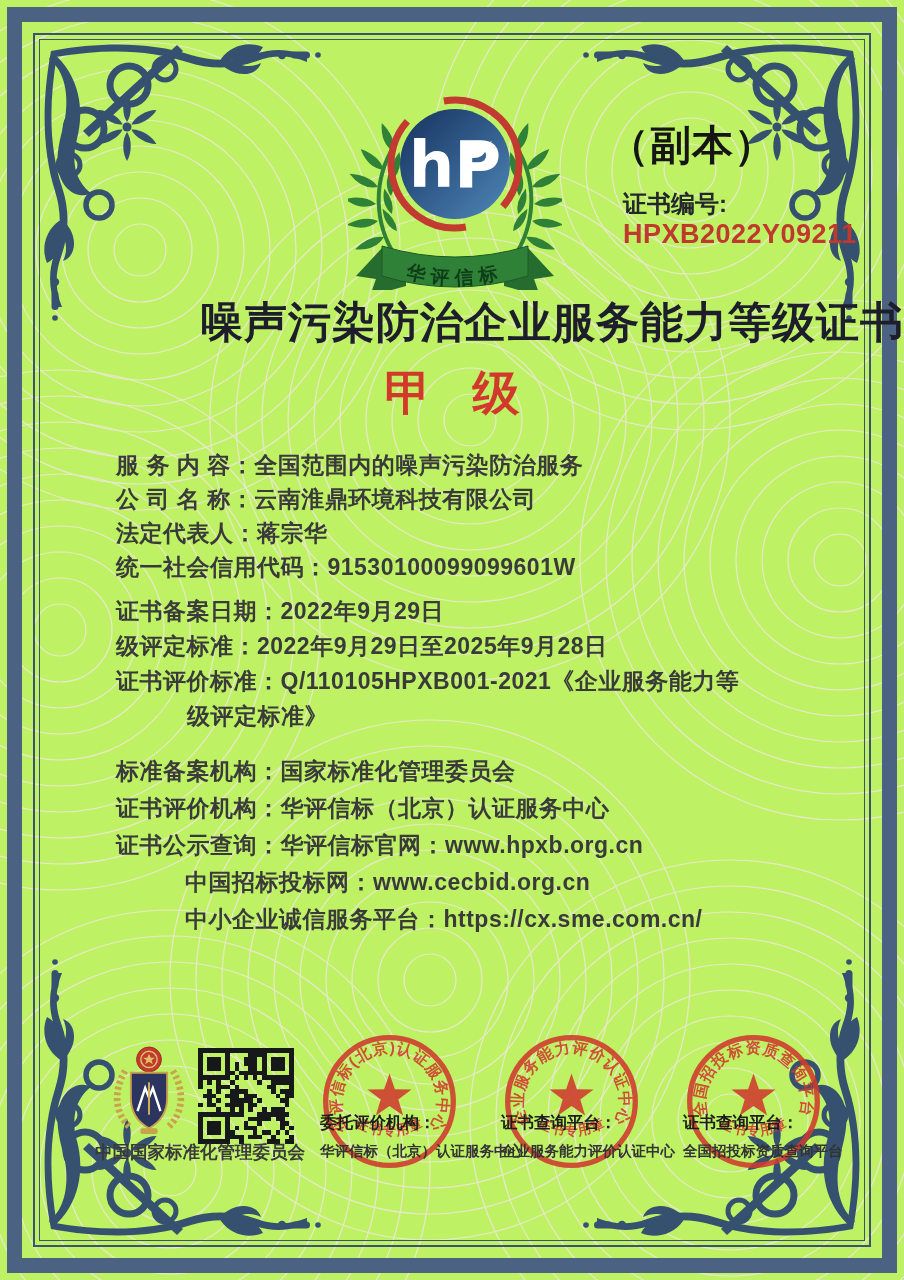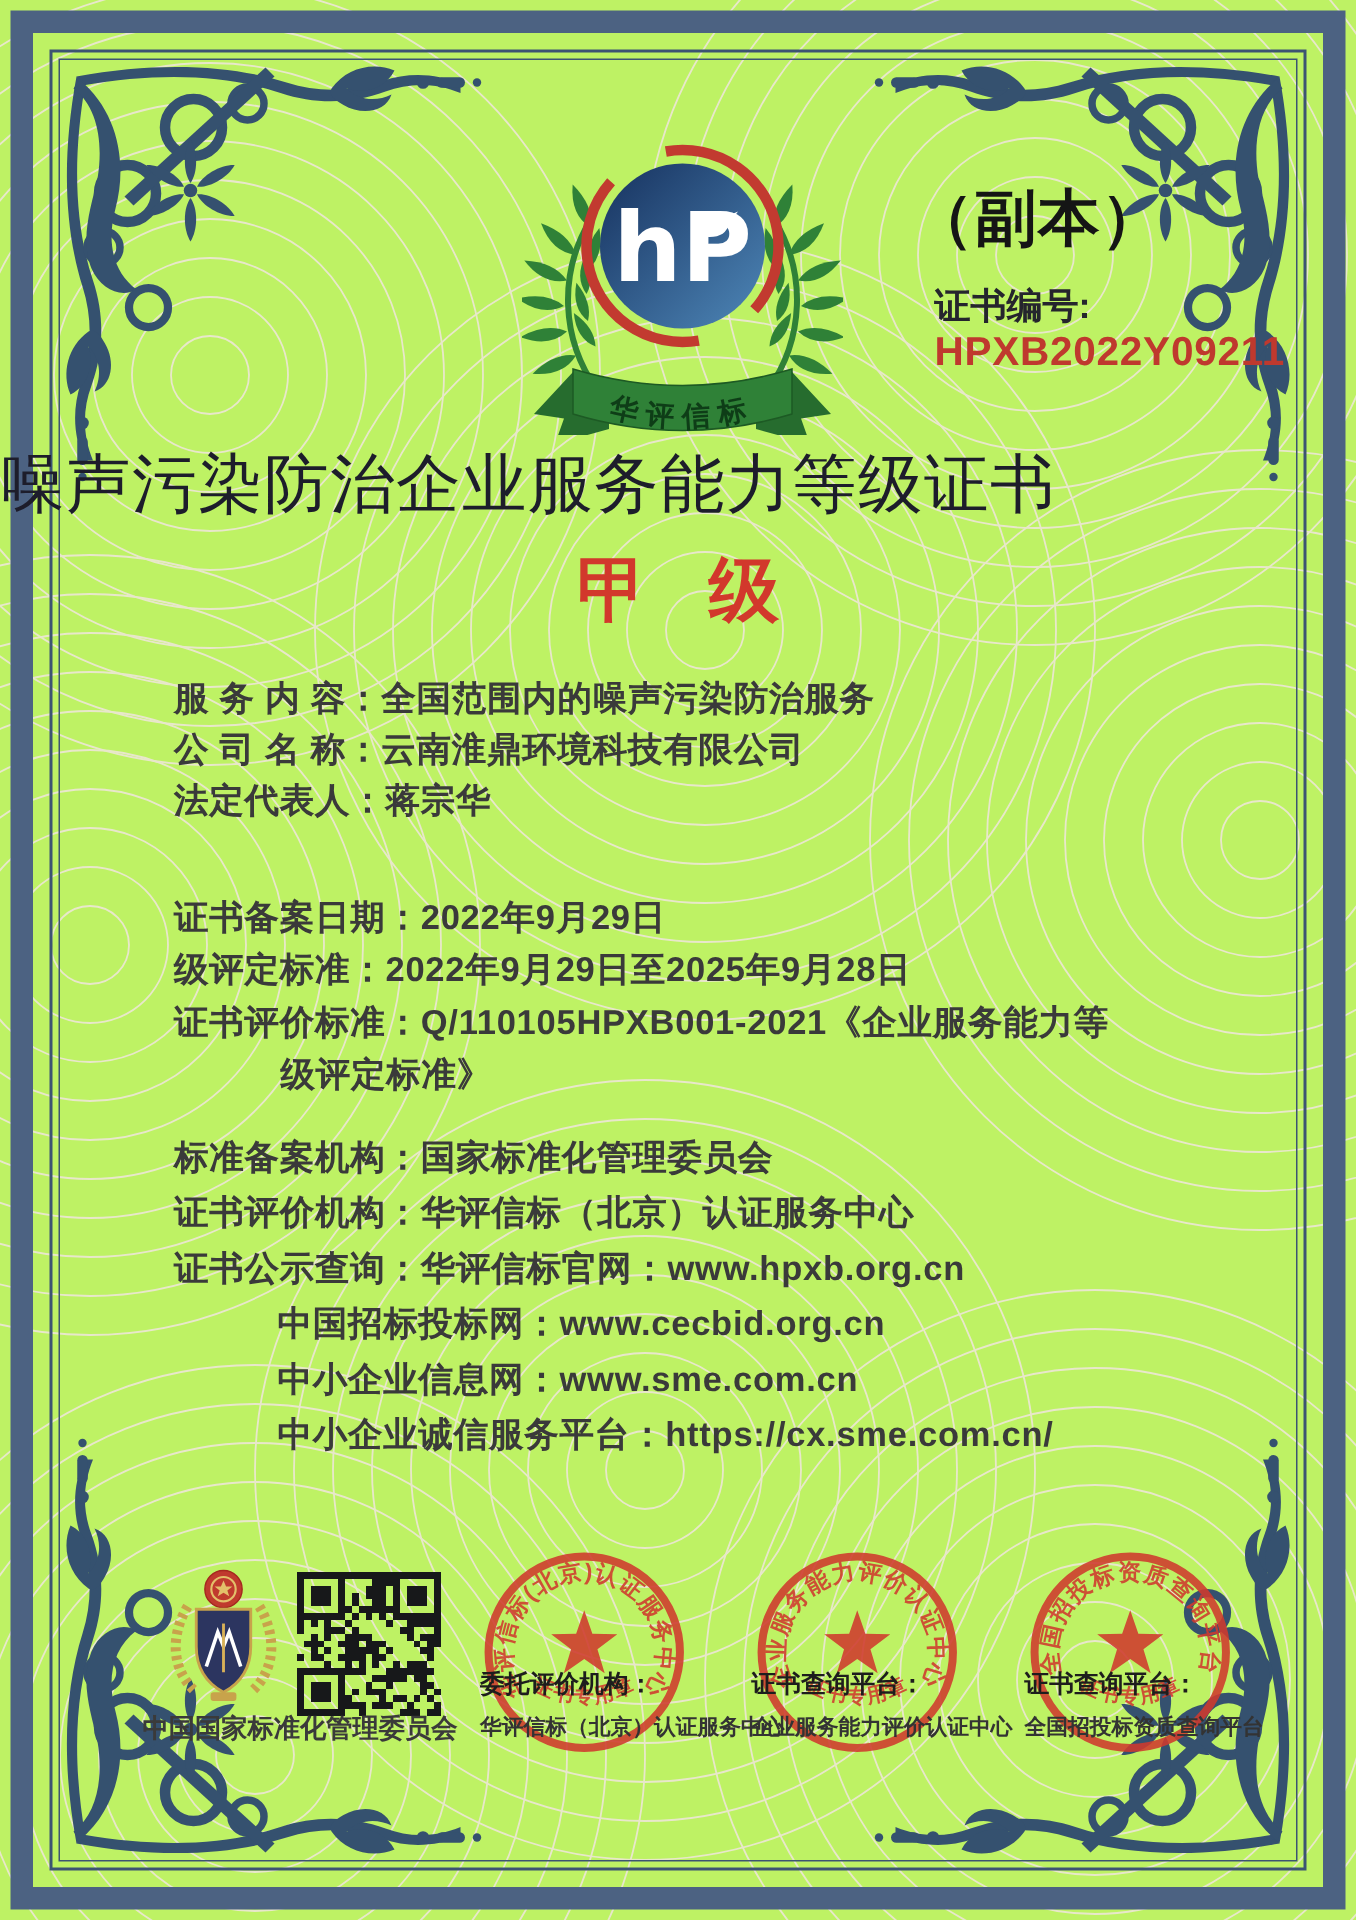--- a/index.html
+++ b/index.html
@@ -16,21 +16,21 @@
   .corner svg{width:100%;height:100%;display:block;}
   .corner.tl{top:35px;left:35px;}
   .corner.tr{top:35px;right:35px;transform:scaleX(-1);}
   .corner.bl{bottom:35px;left:35px;transform:scaleY(-1);}
   .corner.br{bottom:35px;right:35px;transform:scale(-1,-1);}
   
   .logo{position:absolute;left:348px;top:90px;width:214px;height:200px;}
   .copy-label{position:absolute;left:608px;top:118px;font-size:41px;font-weight:800;color:#151515;letter-spacing:1px;}
   .certno-label{position:absolute;left:623px;top:188px;font-size:24px;font-weight:800;color:#25252d;}
   .certno-value{position:absolute;left:623px;top:219px;font-size:27px;font-weight:800;color:#bf392e;letter-spacing:.5px;}
-  .title{position:absolute;left:0;right:0;top:294px;text-align:left;font-size:43px;font-weight:400;
+  .title{position:absolute;left:0;right:0;top:294px;text-align:right;font-size:43px;font-weight:700;
          color:#1d1d2b;letter-spacing:1px;}
   .grade{position:absolute;left:0;right:0;top:362px;text-align:center;font-size:47px;font-weight:900;
          color:#d2382c;letter-spacing:14px;text-indent:14px;}
   
   .fields{position:absolute;left:116px;color:#3a3a3a;font-weight:700;letter-spacing:.5px;white-space:nowrap;}
   .block-a{top:448px;font-size:23px;line-height:34px;}
   .block-b{top:594px;font-size:23px;line-height:35px;}
   .block-c{top:753px;font-size:23px;line-height:37px;}
   .indent-b{margin-left:71px;}
   .indent-c{margin-left:69px;}
@@ -242,35 +242,35 @@
   <div class="copy-label">（副本）</div>
   <div class="certno-label">证书编号:</div>
   <div class="certno-value">HPXB2022Y09211</div>
   <div class="title">噪声污染防治企业服务能力等级证书</div>
   <div class="grade">甲 级</div>
 
   <div class="fields block-a">
     <div>服 务 内 容：全国范围内的噪声污染防治服务</div>
     <div>公 司 名 称：云南淮鼎环境科技有限公司</div>
     <div>法定代表人：蒋宗华</div>
+    <div>统一社会信用代码：91530100099099601W</div>
   </div>
 
   <div class="fields block-b">
     <div>证书备案日期：2022年9月29日</div>
     <div>级评定标准：2022年9月29日至2025年9月28日</div>
     <div>证书评价标准：Q/110105HPXB001-2021《企业服务能力等</div>
     <div class="indent-b">级评定标准》</div>
   </div>
 
   <div class="fields block-c">
     <div>标准备案机构：国家标准化管理委员会</div>
     <div>证书评价机构：华评信标（北京）认证服务中心</div>
     <div>证书公示查询：华评信标官网：www.hpxb.org.cn</div>
     <div class="indent-c">中国招标投标网：www.cecbid.org.cn</div>
-    <div class="indent-c">中小企业信息网：www.sme.com.cn</div>
     <div class="indent-c">中小企业诚信服务平台：https://cx.sme.com.cn/</div>
   </div>
 
   <svg class="emblem" viewBox="0 0 90 100">
     <path d="M20,30 C8,50 8,74 26,90" fill="none" stroke="#c8a34b" stroke-width="7" stroke-dasharray="3 3"></path>
     <path d="M70,30 C82,50 82,74 64,90" fill="none" stroke="#c8a34b" stroke-width="7" stroke-dasharray="3 3"></path>
     <circle cx="45" cy="18" r="13" fill="#c03a2e" stroke="#a5281f" stroke-width="1"></circle>
     <circle cx="45" cy="18" r="8.5" fill="none" stroke="#e3c06a" stroke-width="1.5"></circle>
     <polygon points="45,12 46.8,16.2 51.2,16.2 47.7,18.9 49,23 45,20.5 41,23 42.3,18.9 38.8,16.2 43.2,16.2" fill="#e3c06a"></polygon>
     <path d="M26,32 L64,32 L64,58 C64,74 56,84 45,90 C34,84 26,74 26,58 Z" fill="#2c3560" stroke="#c8a34b" stroke-width="2"></path>

